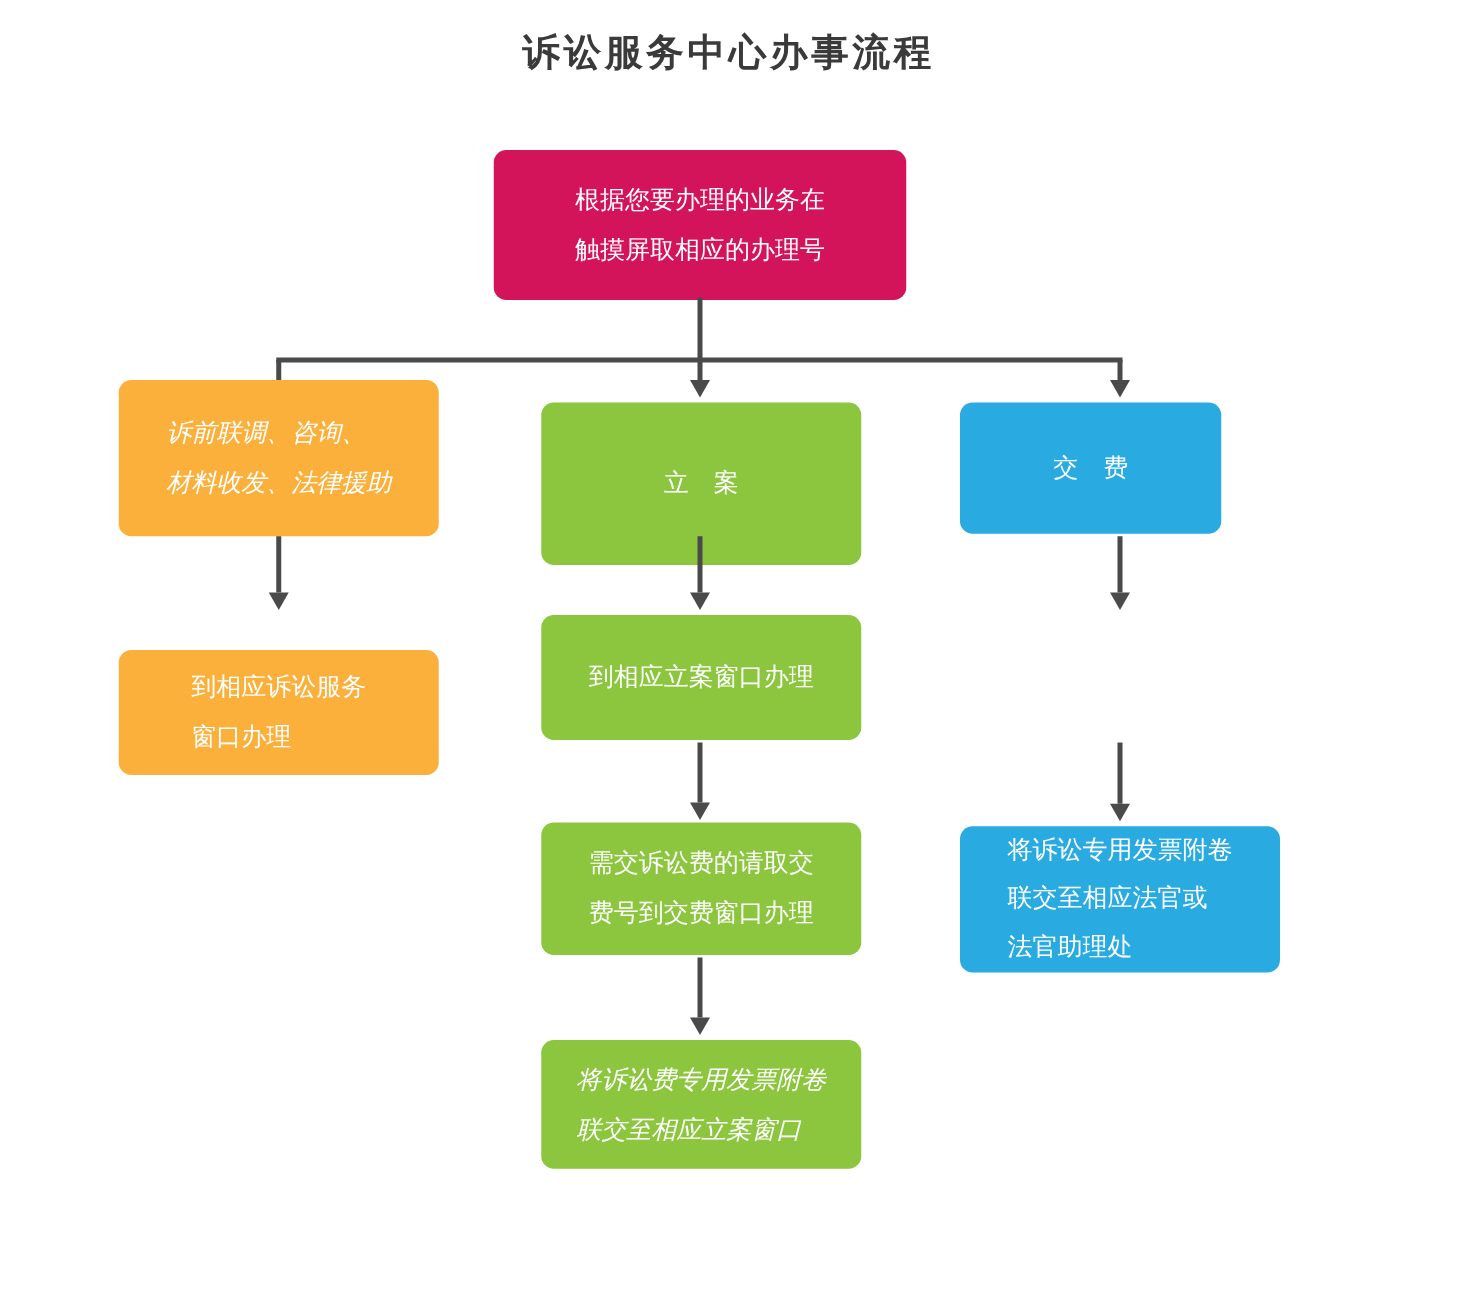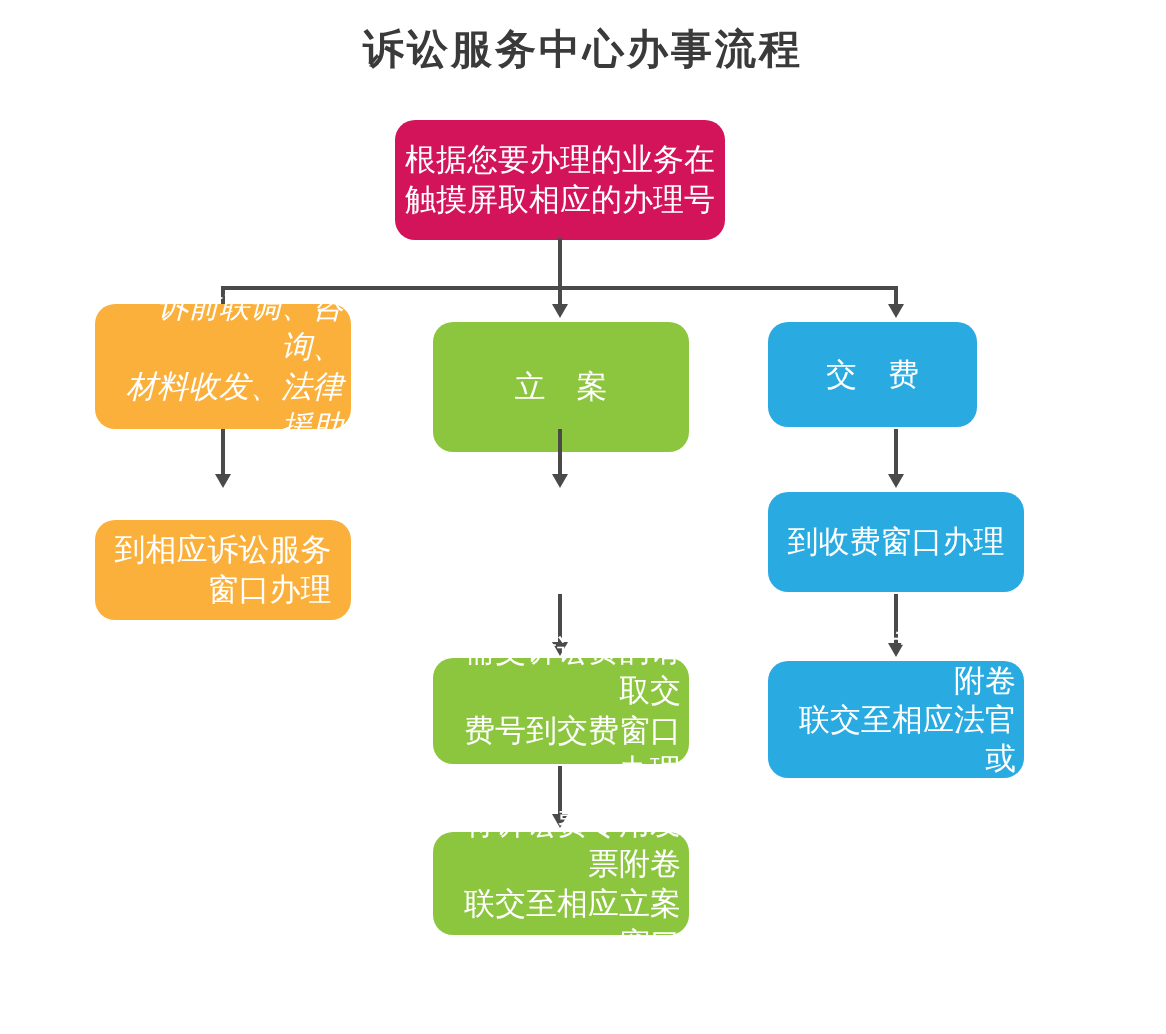--- a/index.html
+++ b/index.html
@@ -14,54 +14,54 @@
     height: 1034px;
     background: #ffffff;
     overflow: hidden;
   }
   .title {
     position: absolute;
     left: 0;
     top: 22px;
     width: 1166px;
     text-align: center;
-    font-size: 41px;
+    font-size: 30px;
     font-weight: 800;
     letter-spacing: 3px;
     color: var(--title_text, #3a3a3a);
   }
   .node {
     position: absolute;
-    border-radius: 20px;
+    border-radius: 10px;
     display: flex;
     align-items: center;
     justify-content: center;
-    text-align: right;
+    text-align: left;
     color: var(--box_text, #ffffff);
-    font-size: 31px;
+    font-size: 20px;
     line-height: 40px;
     white-space: pre-line;
     box-sizing: border-box;
     padding: 4px 8px;
   }
   .pink   { background: var(--pink,   #d4145a); }
   .orange { background: var(--orange, #fbb03b); }
   .green  { background: var(--green,  #8cc63f); }
   .blue   { background: var(--blue,   #29abe2); }
 
   .node.start  { left:395px; top:120px; width:330px; height:120px; }
   .node.left1  { left:95px;  top:304px; width:256px; height:125px;font-style:italic; }
   .node.mid1   { left:433px; top:322px; width:256px; height:130px; }
   .node.right1 { left:768px; top:322px; width:209px; height:105px; }
   .node.left2  { left:95px;  top:492px; width:256px; height:100px;margin-top:28px; }
   .node.mid2   { left:433px; top:492px; width:256px; height:100px; }
   .node.right2 { left:768px; top:492px; width:256px; height:100px; }
   .node.mid3   { left:433px; top:658px; width:256px; height:106px; }
   .node.right3 { left:768px; top:661px; width:256px; height:117px; line-height:39px; }
-  .node.mid4   { left:433px; top:832px; width:256px; height:103px; }
+  .node.mid4   { left:433px; top:832px; width:256px; height:103px;font-style:italic; }
 
   
   .hline, .vline {
     position: absolute;
     background: var(--arrow, #4a4a4a);
   }
   .vline { width: 4px; }
   .hline { height: 4px; }
 
   .arrow {
@@ -141,21 +141,21 @@
       <div class="stem"></div>
       <div class="head"></div>
     </div>
   <div class="arrow a-right-12">
       <div class="stem"></div>
       <div class="head"></div>
     </div>
 
   <div class="node orange left2">到相应诉讼服务
 窗口办理</div>
-  <div class="node blue right2">到收费窗口办理</div>
+  <div class="node green mid2">到相应立案窗口办理</div>
 
   <div class="arrow a-mid-23">
       <div class="stem"></div>
       <div class="head"></div>
     </div>
   <div class="arrow a-right-23">
       <div class="stem"></div>
       <div class="head"></div>
     </div>
 

